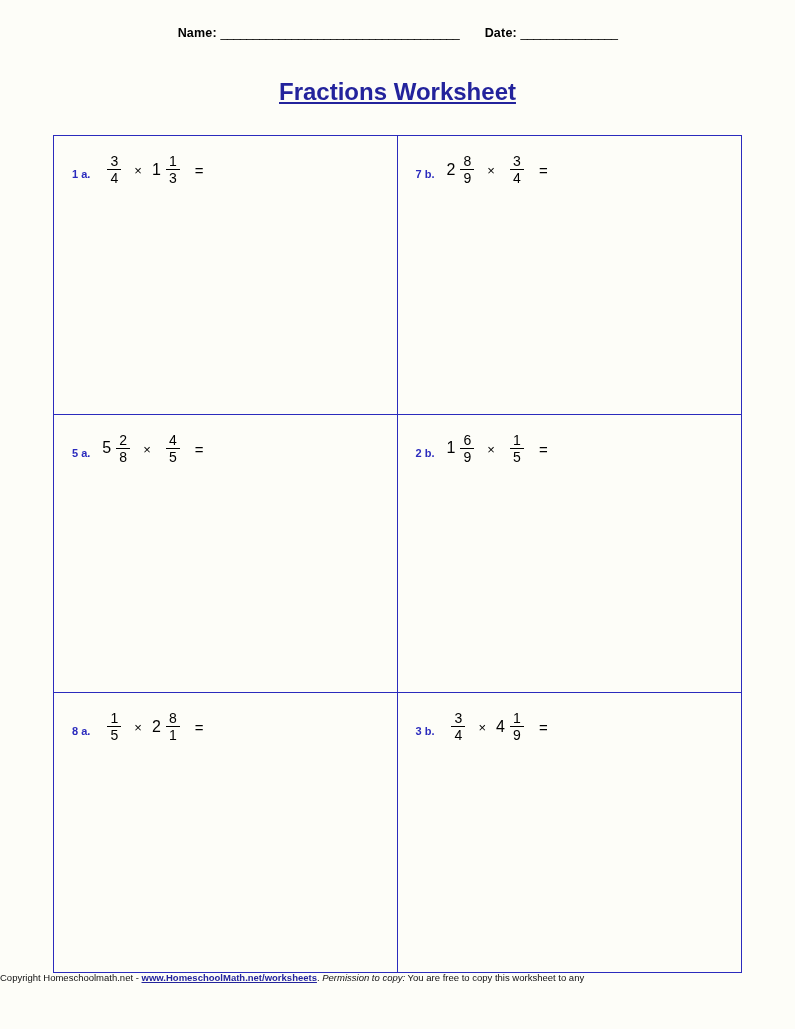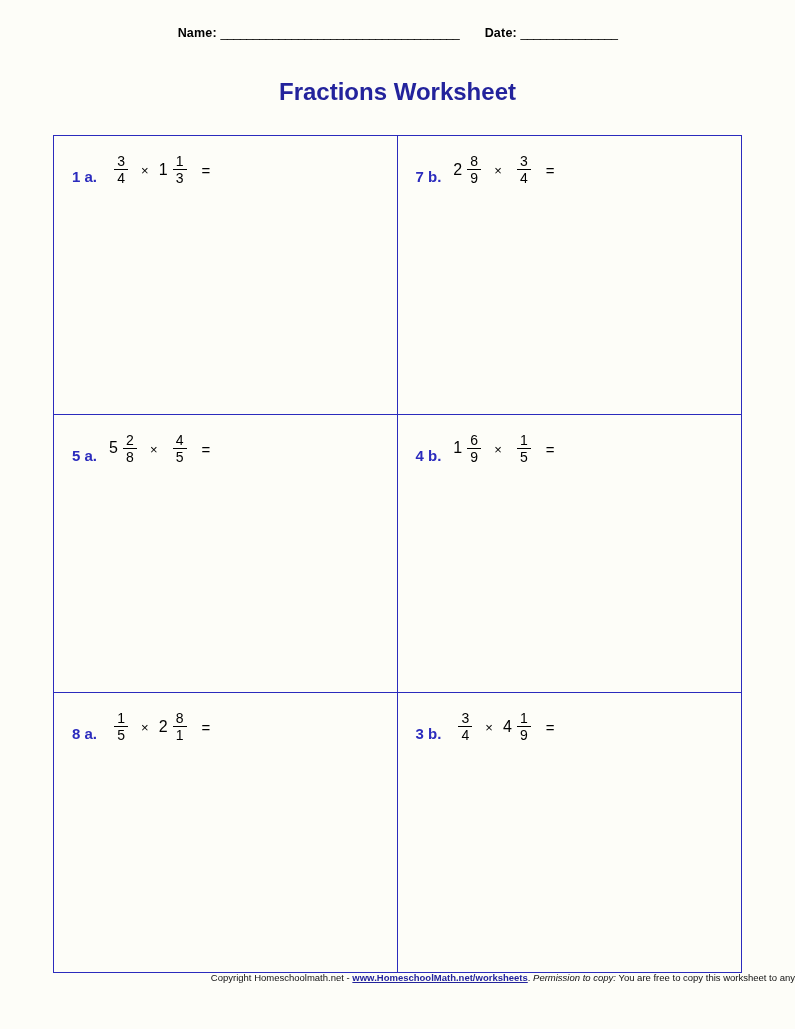--- a/index.html
+++ b/index.html
@@ -47,20 +47,21 @@
 
   .title {
     position: absolute;
     top: 78px;
     left: 0;
     width: 795px;
     text-align: center;
     color: #23239c;
     font-size: 24px;
     font-weight: bold;
+    text-decoration: underline;
   }
 
   
   .grid {
     position: absolute;
     top: 135px;
     left: 53px;
     width: 689px;
     height: 838px;
     border: 1px solid #2b2bbd;
@@ -80,21 +81,21 @@
   .cell:nth-child(5), .cell:nth-child(6) { border-bottom: none; }
 
   .problem {
     display: flex;
     align-items: flex-start;
     height: 44px;
   }
   .qnum {
     color: #2b2bbd;
     font-weight: bold;
-    font-size: 15px;
+    font-size: 11px;
     margin-right: 12px;
     padding-top: 14px;
     white-space: nowrap;
   }
 
   .expr {
     display: flex;
     align-items: center;
     font-size: 15px;
   }
@@ -138,21 +139,21 @@
     font-size: 15px;
     padding-top: 2px;
   }
 
   
   .footer {
     position: absolute;
     top: 971px;
     left: 0;
     width: 795px;
-    text-align: right;
+    text-align: left;
     font-size: 9.5px;
     color: #111;
     line-height: 1.5;
   }
   .footer a, .footer .link {
     color: #23239c;
     font-weight: bold;
     text-decoration: underline;
   }
   .footer .italic { font-style: italic; }
@@ -247,21 +248,21 @@
               <span class="den">5</span>
             </span>
           </span>
           <span class="eq">=</span>
         </span>
       </div>
     </div>
 
     <div class="cell">
       <div class="problem">
-        <span class="qnum">4 b.</span>
+        <span class="qnum">2 b.</span>
         <span class="expr">
           <span class="term">
             <span class="whole">1</span>
             <span class="frac">
               <span class="num">6</span>
               <span class="bar"></span>
               <span class="den">9</span>
             </span>
           </span>
           <span class="op">×</span>

